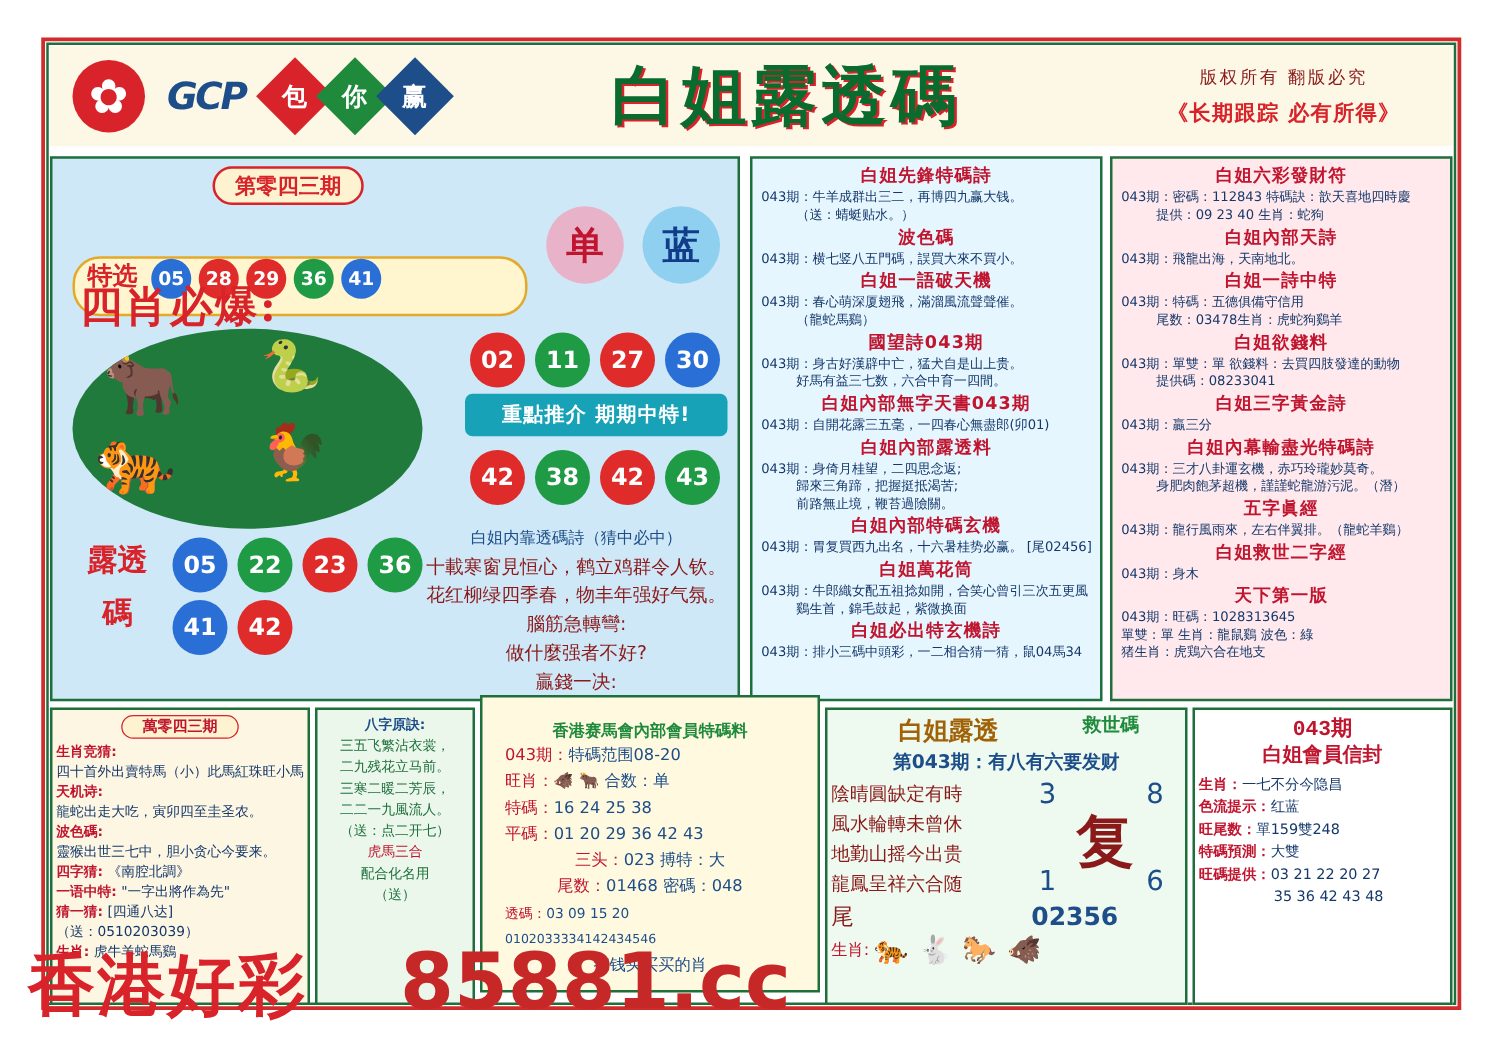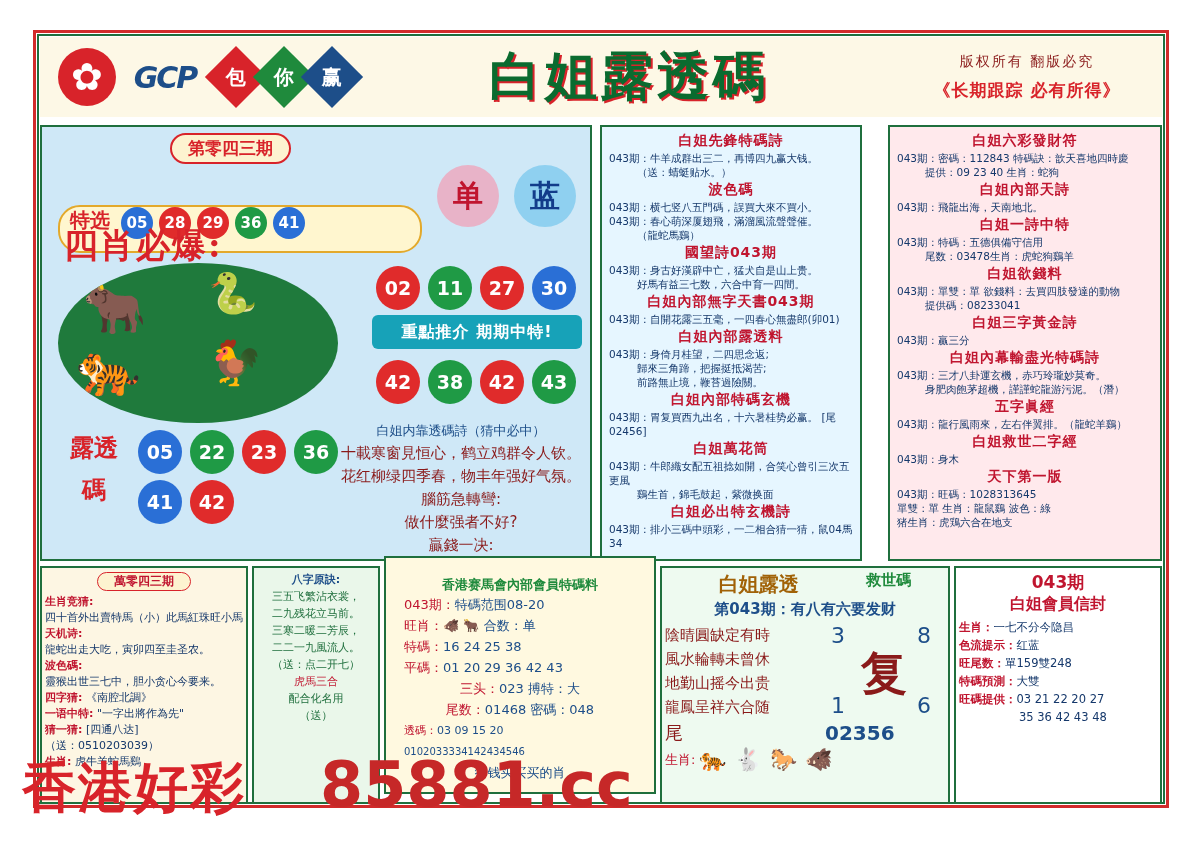--- a/index.html
+++ b/index.html
@@ -143,21 +143,21 @@
   }
   .poem{
     position:absolute;left:290px;top:292px;width:258px;
     color:#8a1a1a;font-size:15px;line-height:23px;text-align:center;
   }
   .poem .t0{color:#1d4e89;font-size:13px;}
   .poem .q{color:#8a1a1a;}
 
   
   .mid-panel{
-    position:absolute;left:600px;top:125px;width:262px;height:436px;
+    position:absolute;left:600px;top:125px;width:282px;height:436px;
     background:#e6f6ff;border:2px solid #1f6f3d;box-sizing:border-box;
     overflow:hidden;padding:3px 5px;
   }
   .right-panel{
     position:absolute;left:888px;top:125px;width:274px;height:436px;
     background:#ffe9ec;border:2px solid #1f6f3d;box-sizing:border-box;
     overflow:hidden;padding:3px 5px;
   }
   .sec-title{
     text-align:center;color:#c0152f;font-size:14px;font-weight:bold;
@@ -201,21 +201,21 @@
   .bot3 .title3{text-align:center;color:#1f8a3c;font-size:13px;font-weight:bold;}
   .bot3 .l3{font-size:13px;color:#c0152f;line-height:21px;}
   .bot3 .l3 .v{color:#1d4e89;}
   .bot4 .t4a{color:#a16207;font-size:20px;font-weight:bold;padding-left:20px;}
   .bot4 .t4b{color:#1f8a3c;font-size:15px;font-weight:bold;}
   .bot4 .big{font-size:15px;color:#8a1a1a;line-height:24px;}
   .bot4 .fu{
     font-size:46px;color:#8a1a1a;font-weight:bold;
     font-family:"DejaVu Serif","Liberation Serif",serif;
   }
-  .bot5 .t5{text-align:center;color:#c0152f;font-size:17px;font-weight:bold;}
+  .bot5 .t5{text-align:center;color:#c0152f;font-size:17px;font-weight:bold;font-family:Liberation Mono, monospace;}
   .bot5 .t5b{text-align:center;color:#c0152f;font-size:16px;font-weight:bold;margin-bottom:3px;}
   .bot5 .kv{font-size:11.5px;line-height:18px;}
 
   
   .wm1{
     position:absolute;left:22px;top:752px;
     font-size:54px;font-weight:bold;color:#d8232a;
     font-family:"DejaVu Serif","Liberation Serif",serif;
     letter-spacing:2px;white-space:nowrap;
   }
@@ -315,20 +315,21 @@
   </div>
 
   <div class="mid-panel">
     <div class="sec-title">白姐先鋒特碼詩</div>
     <div class="sec-line">043期：牛羊成群出三二，再博四九赢大钱。</div>
     <div class="sec-line ind">（送：蜻蜓贴水。）</div>
 
     <div class="sec-title">波色碼</div>
     <div class="sec-line">043期：横七竖八五門碼，誤買大來不買小。</div>
 
+    <div class="sec-title">白姐一語破天機</div>
     <div class="sec-line">043期：春心萌深厦翅飛，滿溜風流聲聲催。</div>
     <div class="sec-line ind">（龍蛇馬鷄）</div>
 
     <div class="sec-title">國望詩043期</div>
     <div class="sec-line">043期：身古好漢辟中亡，猛犬自是山上贵。</div>
     <div class="sec-line ind">好馬有益三七数，六合中育一四間。</div>
 
     <div class="sec-title">白姐內部無字天書043期</div>
     <div class="sec-line">043期：自開花露三五毫，一四春心無盡郎(卯01)</div>
 

